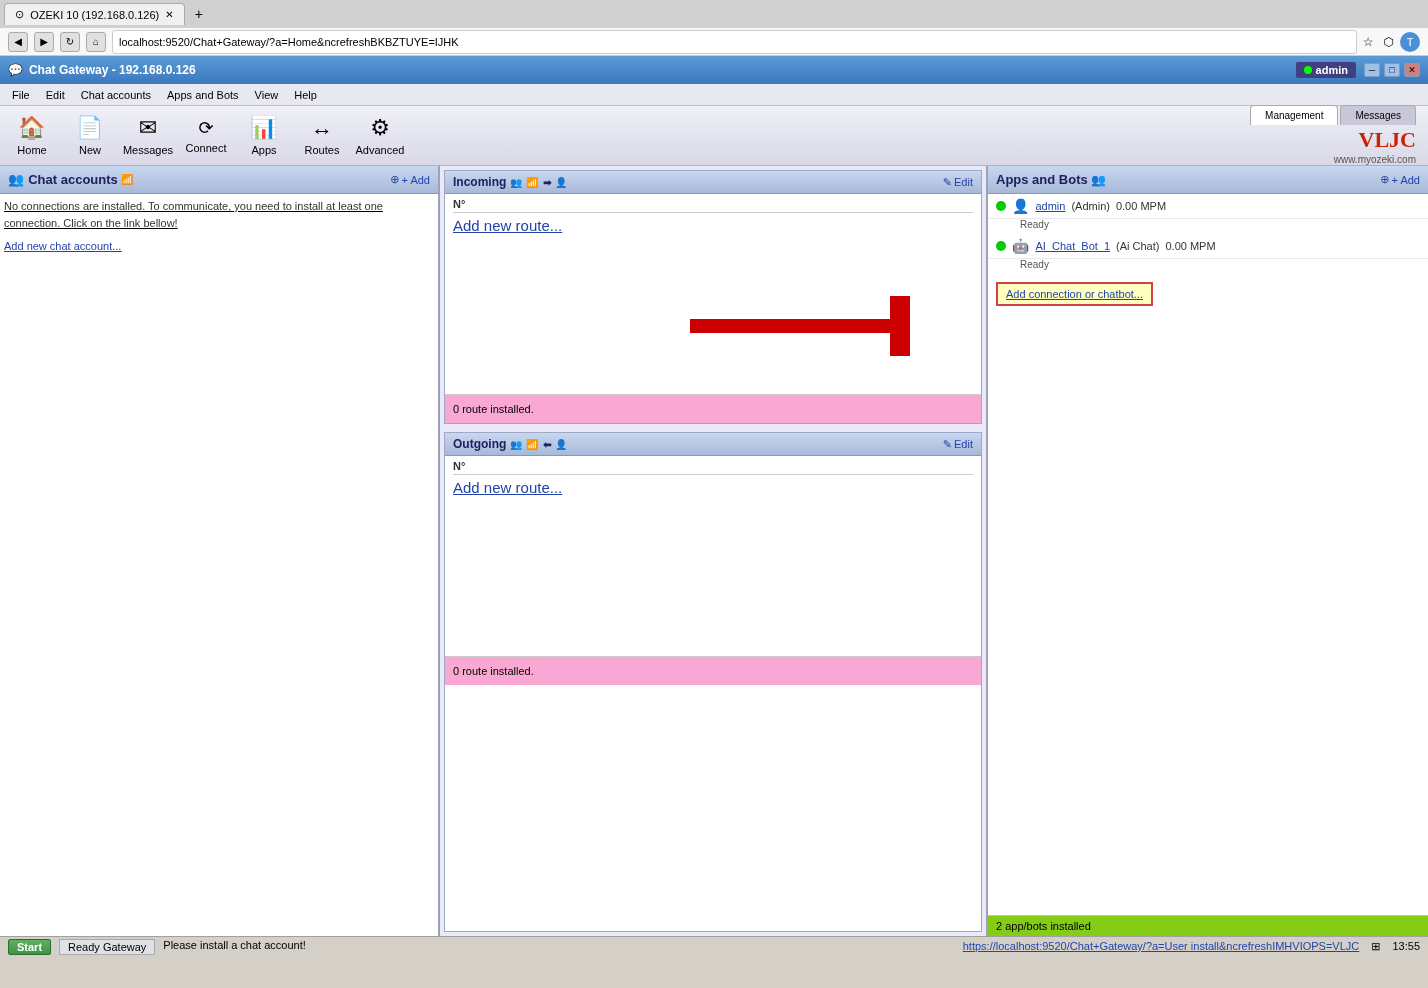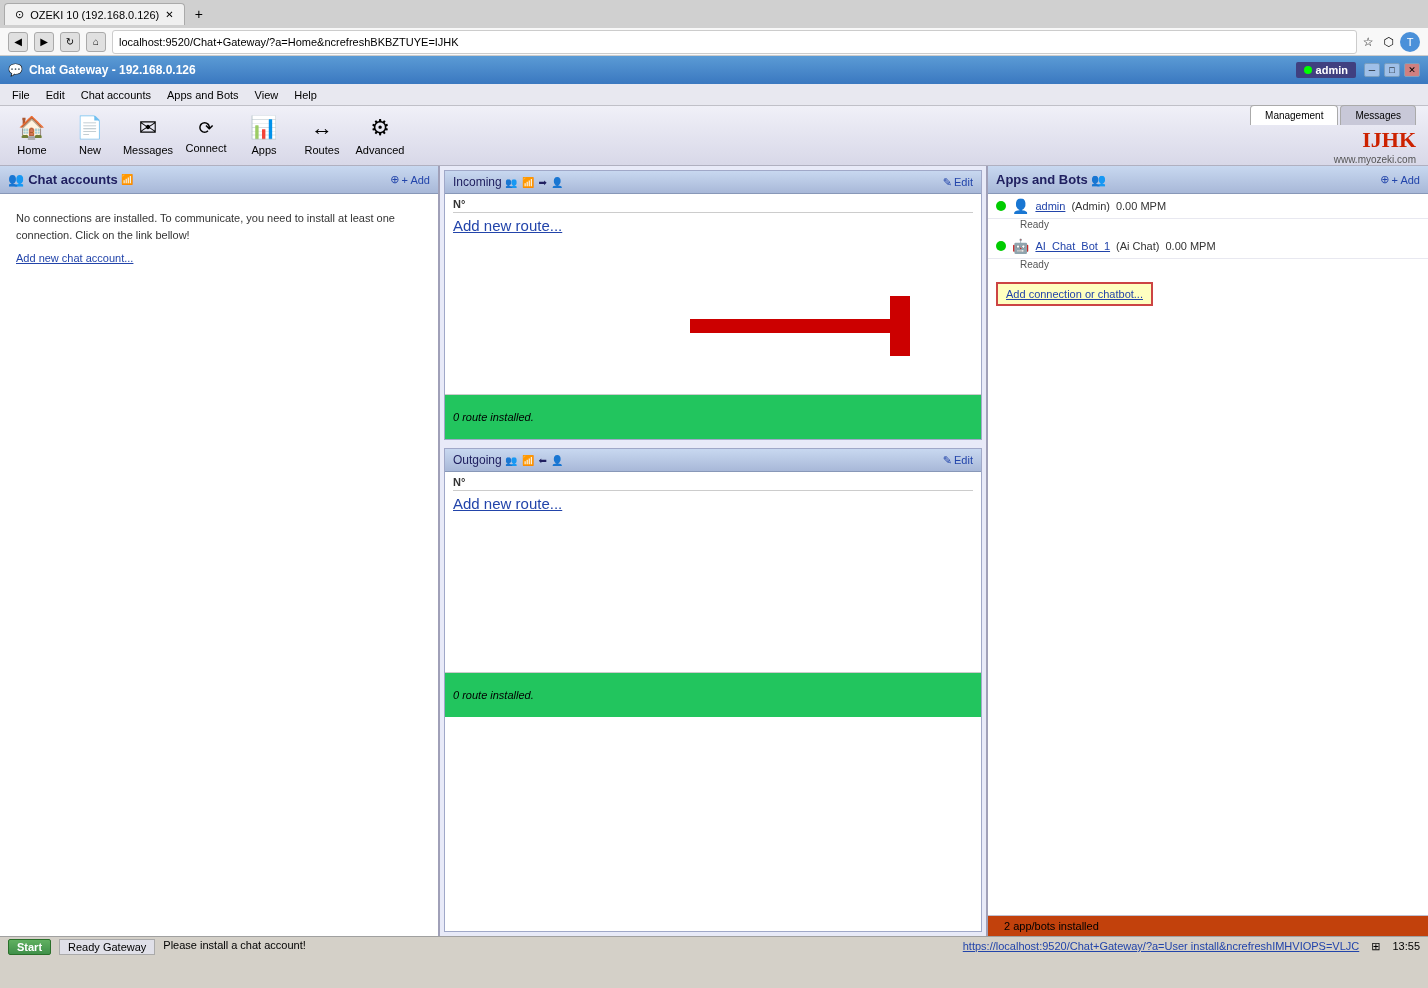--- a/index.html
+++ b/index.html
@@ -186,22 +186,23 @@
     .panel-add-btn {
       font-size: 11px;
       color: #2244aa;
       cursor: pointer;
       display: flex;
       align-items: center;
       gap: 2px;
     }
 
     .panel-body {
-      padding: 16px;
+      padding: 4px;
       flex: 1;
+      text-decoration: underline;
     }
 
     .chat-accounts-text {
       font-size: 11px;
       color: #333;
       line-height: 1.5;
       margin-bottom: 8px;
     }
     .add-chat-link {
       color: #2244aa;
@@ -219,21 +220,21 @@
     .routes-section-header {
       background: linear-gradient(to bottom, #c8d8f0, #a8b8d8);
       padding: 4px 8px;
       display: flex;
       align-items: center;
       justify-content: space-between;
       border-bottom: 1px solid #8898b8;
     }
     .routes-section-title {
       font-size: 12px;
-      font-weight: normal;
+      font-weight: bold;
       color: #202060;
       display: flex;
       align-items: center;
       gap: 4px;
     }
     .routes-section-body {
       padding: 4px 8px;
       min-height: 200px;
     }
     .route-col-header {
@@ -245,24 +246,23 @@
       margin-bottom: 4px;
     }
     .add-route-link {
       color: #2244aa;
       text-decoration: underline;
       cursor: pointer;
       font-size: 15px;
     }
     .route-count {
       font-size: 11px;
-      padding: 16px 8px;
-      background: #22c55e;
+      padding: 8px 8px;
+      background: #f9a8d4;
       border-top: 1px solid #ccc;
-      font-style: italic;
     }
 
     
     .app-entry {
       display: flex;
       align-items: center;
       padding: 4px 8px;
       gap: 6px;
       border-bottom: 1px solid #e8e8f0;
     }
@@ -439,21 +439,21 @@
       </div>
     </div>
     <div class="toolbar-right">
       <div style="display:flex;flex-direction:column;align-items:flex-end;">
 
         <div style="display:flex;gap:2px;margin-bottom:2px;">
           <div class="mgmt-tab active">Management</div>
           <div class="mgmt-tab inactive">Messages</div>
         </div>
         <div class="ozeki-logo">
-          <div class="ozeki-title">IJHK</div>
+          <div class="ozeki-title">VLJC</div>
           <div class="ozeki-sub">www.myozeki.com</div>
         </div>
       </div>
     </div>
   </div>
 
   <div class="content-wrapper">
 
     <div class="panel-chat-accounts">
       <div class="panel-header">
@@ -547,21 +547,21 @@
         <span class="app-mpm">(Ai Chat)</span>
         <span class="app-mpm">0.00 MPM</span>
       </div>
       <div style="padding: 0 8px 4px 32px; font-size:10px; color:#555;">Ready</div>
 
       <div style="padding: 8px;">
         <a class="add-app-link">Add connection or chatbot...</a>
       </div>
 
       <div style="flex:1;"></div>
-      <div style="padding: 4px 16px; font-size: 11px; background: #c2410c; border-top: 1px solid #c0c0d0; margin-top: 20px;">2 app/bots installed</div>
+      <div style="padding: 4px 8px; font-size: 11px; background: #84cc16; border-top: 1px solid #c0c0d0; margin-top: 20px;">2 app/bots installed</div>
     </div>
 
     <svg class="arrow-svg" width="220" height="60" viewBox="0 0 220 60">
       <defs>
         <marker id="arrowhead" markerWidth="10" markerHeight="7" refX="0" refY="3.5" orient="auto">
           <polygon points="0 0, 10 3.5, 0 7" fill="#cc0000"></polygon>
         </marker>
       </defs>
       <line x1="0" y1="30" x2="200" y2="30" stroke="#cc0000" stroke-width="14" marker-end="url(#arrowhead)"></line>
     </svg>

